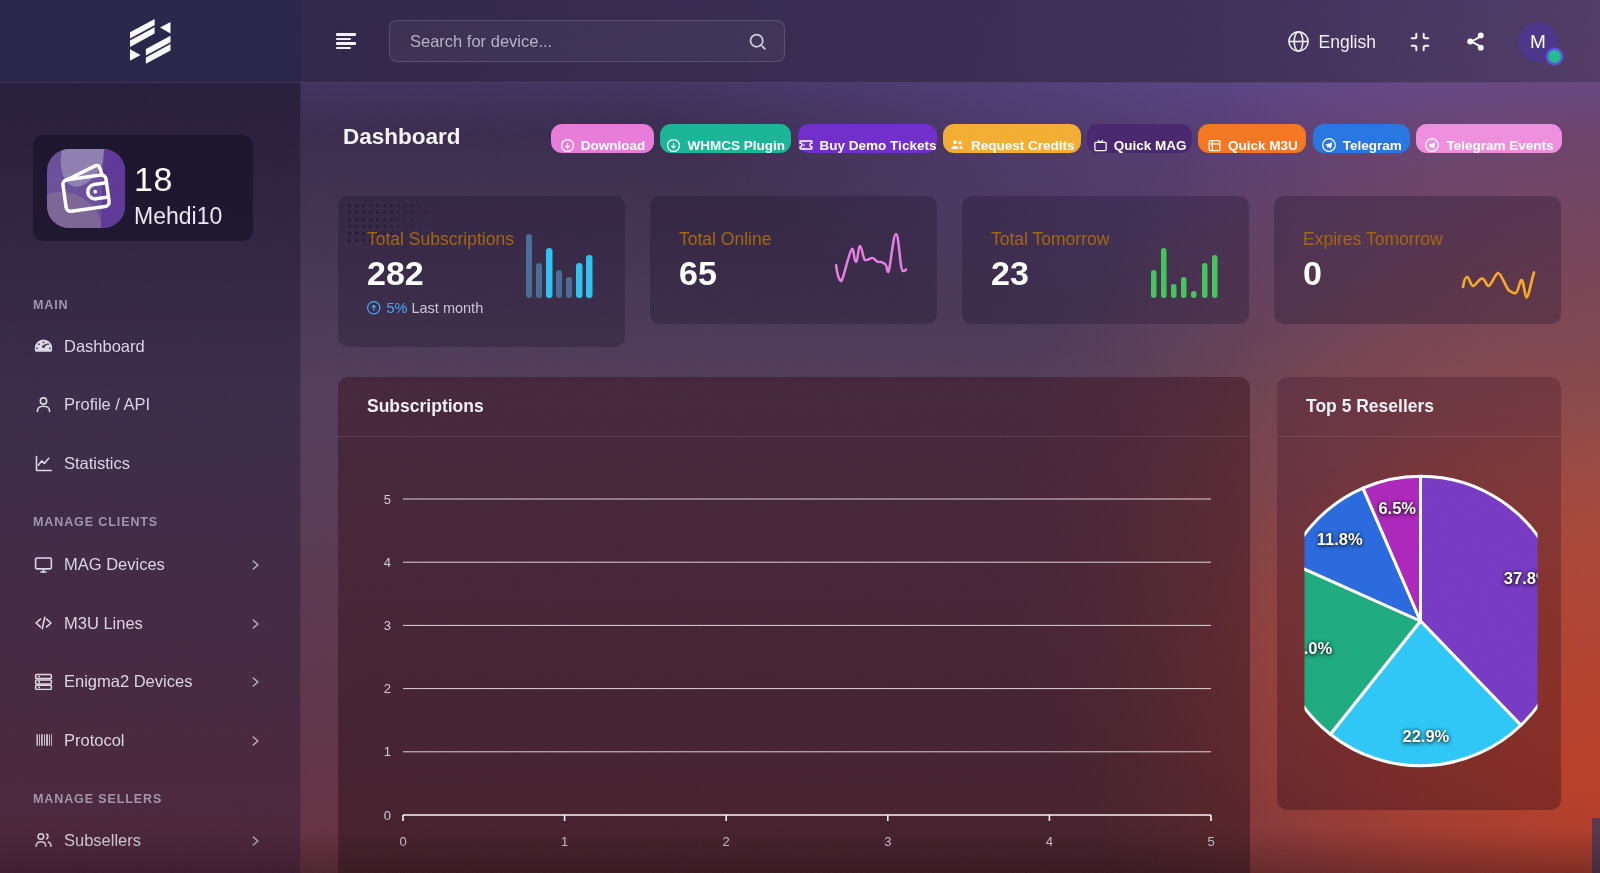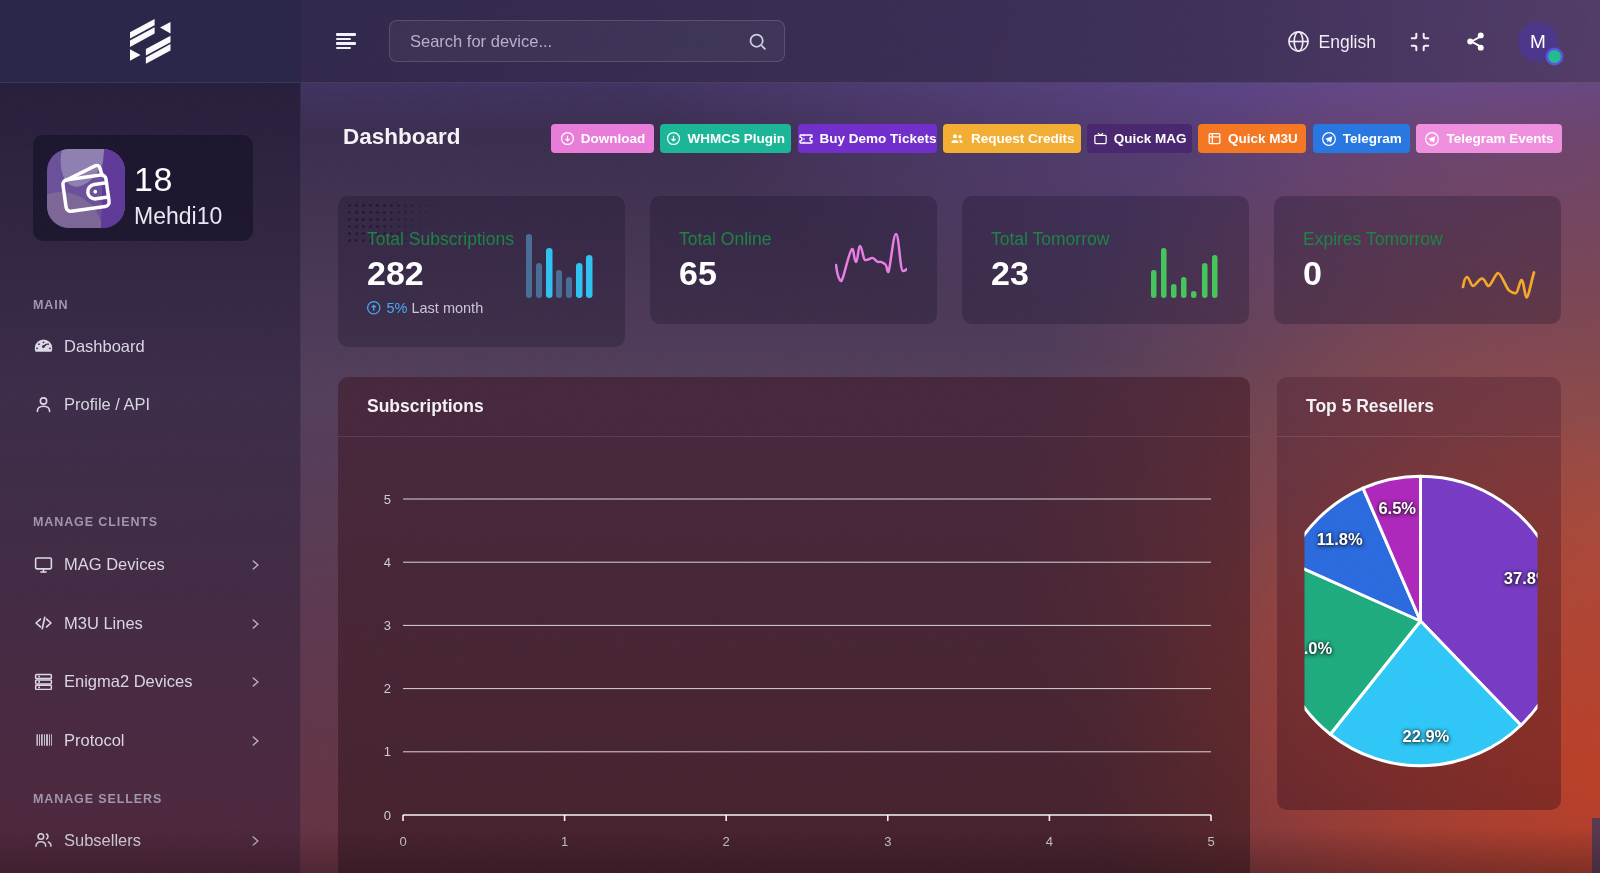--- a/index.html
+++ b/index.html
@@ -89,40 +89,40 @@
 .navitem .nicon { width:21px; height:21px; margin-right:10px; display:flex; align-items:center; justify-content:center; color:#d9d4e2; }
 .navitem .chev { position:absolute; right:38px; top:13px; color:#b9b2c5; }
 
 .main { position:absolute; left:301px; top:83px; right:0; bottom:0; }
 .main:before { content:""; position:absolute; left:0; right:0; top:0; height:52px;
   background:linear-gradient(180deg, rgba(98,78,168,0.22), rgba(98,78,168,0)); pointer-events:none; }
 .titlerow { position:absolute; left:38px; top:41px; right:38px; height:30px; }
 .title { position:absolute; left:4px; top:0px; font-size:22.5px; font-weight:700; color:#f4f2f7; }
 .btns { position:absolute; right:0; top:0; display:flex; }
 .btn {
-  height:29px; border-radius:4px; color:#fff; font-size:13.5px; font-weight:700;
-  display:flex; align-items:center; justify-content:center; padding:0; margin-left:6.3px; white-space:nowrap;
+  height:29px; border-radius:11px; color:#fff; font-size:13.5px; font-weight:700;
+  display:flex; align-items:flex-end; justify-content:center; padding:0; margin-left:6.3px; white-space:nowrap;
 }
 .btn svg { margin-right:6px; }
 .b1 { background:#e878d8; width:103px; }
 .b2 { background:#14b394; width:131px; }
 .b3 { background:#6d28c9; width:139px; }
 .b4 { background:#f2ab2d; width:138px; }
 .b5 { background:#44216b; width:105px; }
 .b6 { background:#f4731c; width:108px; }
 .b7 { background:#2273e0; width:97px; }
 .b8 { background:#ee8cdd; width:146px; }
 
 .cards { position:absolute; left:37px; top:113px; right:39px; display:flex; }
 .card {
   width:287px; height:128px; border-radius:10px; background:rgba(14,6,34,0.28);
   margin-right:25px; position:relative; flex:1;
 }
 .card:last-child { margin-right:0; }
-.card .ct { position:absolute; left:29px; top:33px; font-size:17.5px; color:#15803d; }
+.card .ct { position:absolute; left:29px; top:33px; font-size:17.5px; color:#a16207; }
 .card .cv { position:absolute; left:29px; top:58px; font-size:34px; font-weight:700; color:#fff; }
 .card.tall { height:151px; }
 .card .sub { position:absolute; left:28px; top:104px; font-size:14.5px; color:#c9c3d4; display:flex; align-items:center;}
 .card .sub b { color:#3ea8f2; font-weight:400; margin:0 4px 0 5px;}
 .minichart { position:absolute; }
 .dots { position:absolute; left:8px; top:6px; width:140px; height:44px;
   background-image:radial-gradient(rgba(12,10,32,0.6) 1.2px, transparent 1.5px);
   background-size:7px 7px;
   -webkit-mask-image:linear-gradient(115deg, #000 25%, transparent 60%);
   mask-image:linear-gradient(115deg, #000 25%, transparent 60%);
@@ -219,20 +219,26 @@
       <svg width="21" height="21" viewBox="0 0 24 24" fill="#dcd7e4">
             <path d="M12 4a10 10 0 0 0-10 10c0 1.5.4 3 1 4h18c.6-1 1-2.5 1-4A10 10 0 0 0 12 4zm0 2.2a1 1 0 1 1 0 2 1 1 0 0 1 0-2zm-5.2 2.1a1 1 0 1 1 0 2 1 1 0 0 1 0-2zm10.4 0a1 1 0 1 1 0 2 1 1 0 0 1 0-2zM12 10.5l3.4-2 .9 1-3 3.2a1.6 1.6 0 1 1-1.3-2.2zM4.6 13a1 1 0 1 1 0 2 1 1 0 0 1 0-2zm14.8 0a1 1 0 1 1 0 2 1 1 0 0 1 0-2z"></path>
           </svg>
     </span>Dashboard</div>
     <div class="navitem" style="top:301px;"><span class="nicon">
       <svg width="21" height="21" viewBox="0 0 24 24" fill="none" stroke="#dcd7e4" stroke-width="1.8" stroke-linecap="round">
             <circle cx="12" cy="8" r="3.6"></circle>
             <path d="M5 20c0-3.8 3-6 7-6s7 2.2 7 6"></path>
           </svg>
     </span>Profile / API</div>
+    <div class="navitem" style="top:360px;"><span class="nicon">
+      <svg width="21" height="21" viewBox="0 0 24 24" fill="none" stroke="#dcd7e4" stroke-width="1.8" stroke-linecap="round" stroke-linejoin="round">
+            <path d="M4 4v16h17"></path>
+            <path d="M6 14l4-5 3 3 5-6"></path>
+          </svg>
+    </span>Statistics</div>
     <div class="navlabel" style="top:429px;">MANAGE CLIENTS</div>
     <div class="navitem" style="top:461px;"><span class="nicon">
       <svg width="21" height="21" viewBox="0 0 24 24" fill="none" stroke="#dcd7e4" stroke-width="1.8" stroke-linecap="round">
             <rect x="3" y="4.5" width="18" height="12.5" rx="1.5"></rect>
             <path d="M9 20.5h6"></path>
             <path d="M12 17v3.5"></path>
           </svg>
     </span>MAG Devices<span class="chev"><svg width="14" height="14" viewBox="0 0 24 24" fill="none" stroke="currentColor" stroke-width="2.3" stroke-linecap="round">
             <path d="M9 5l8 7-8 7"></path>
           </svg></span></div>

